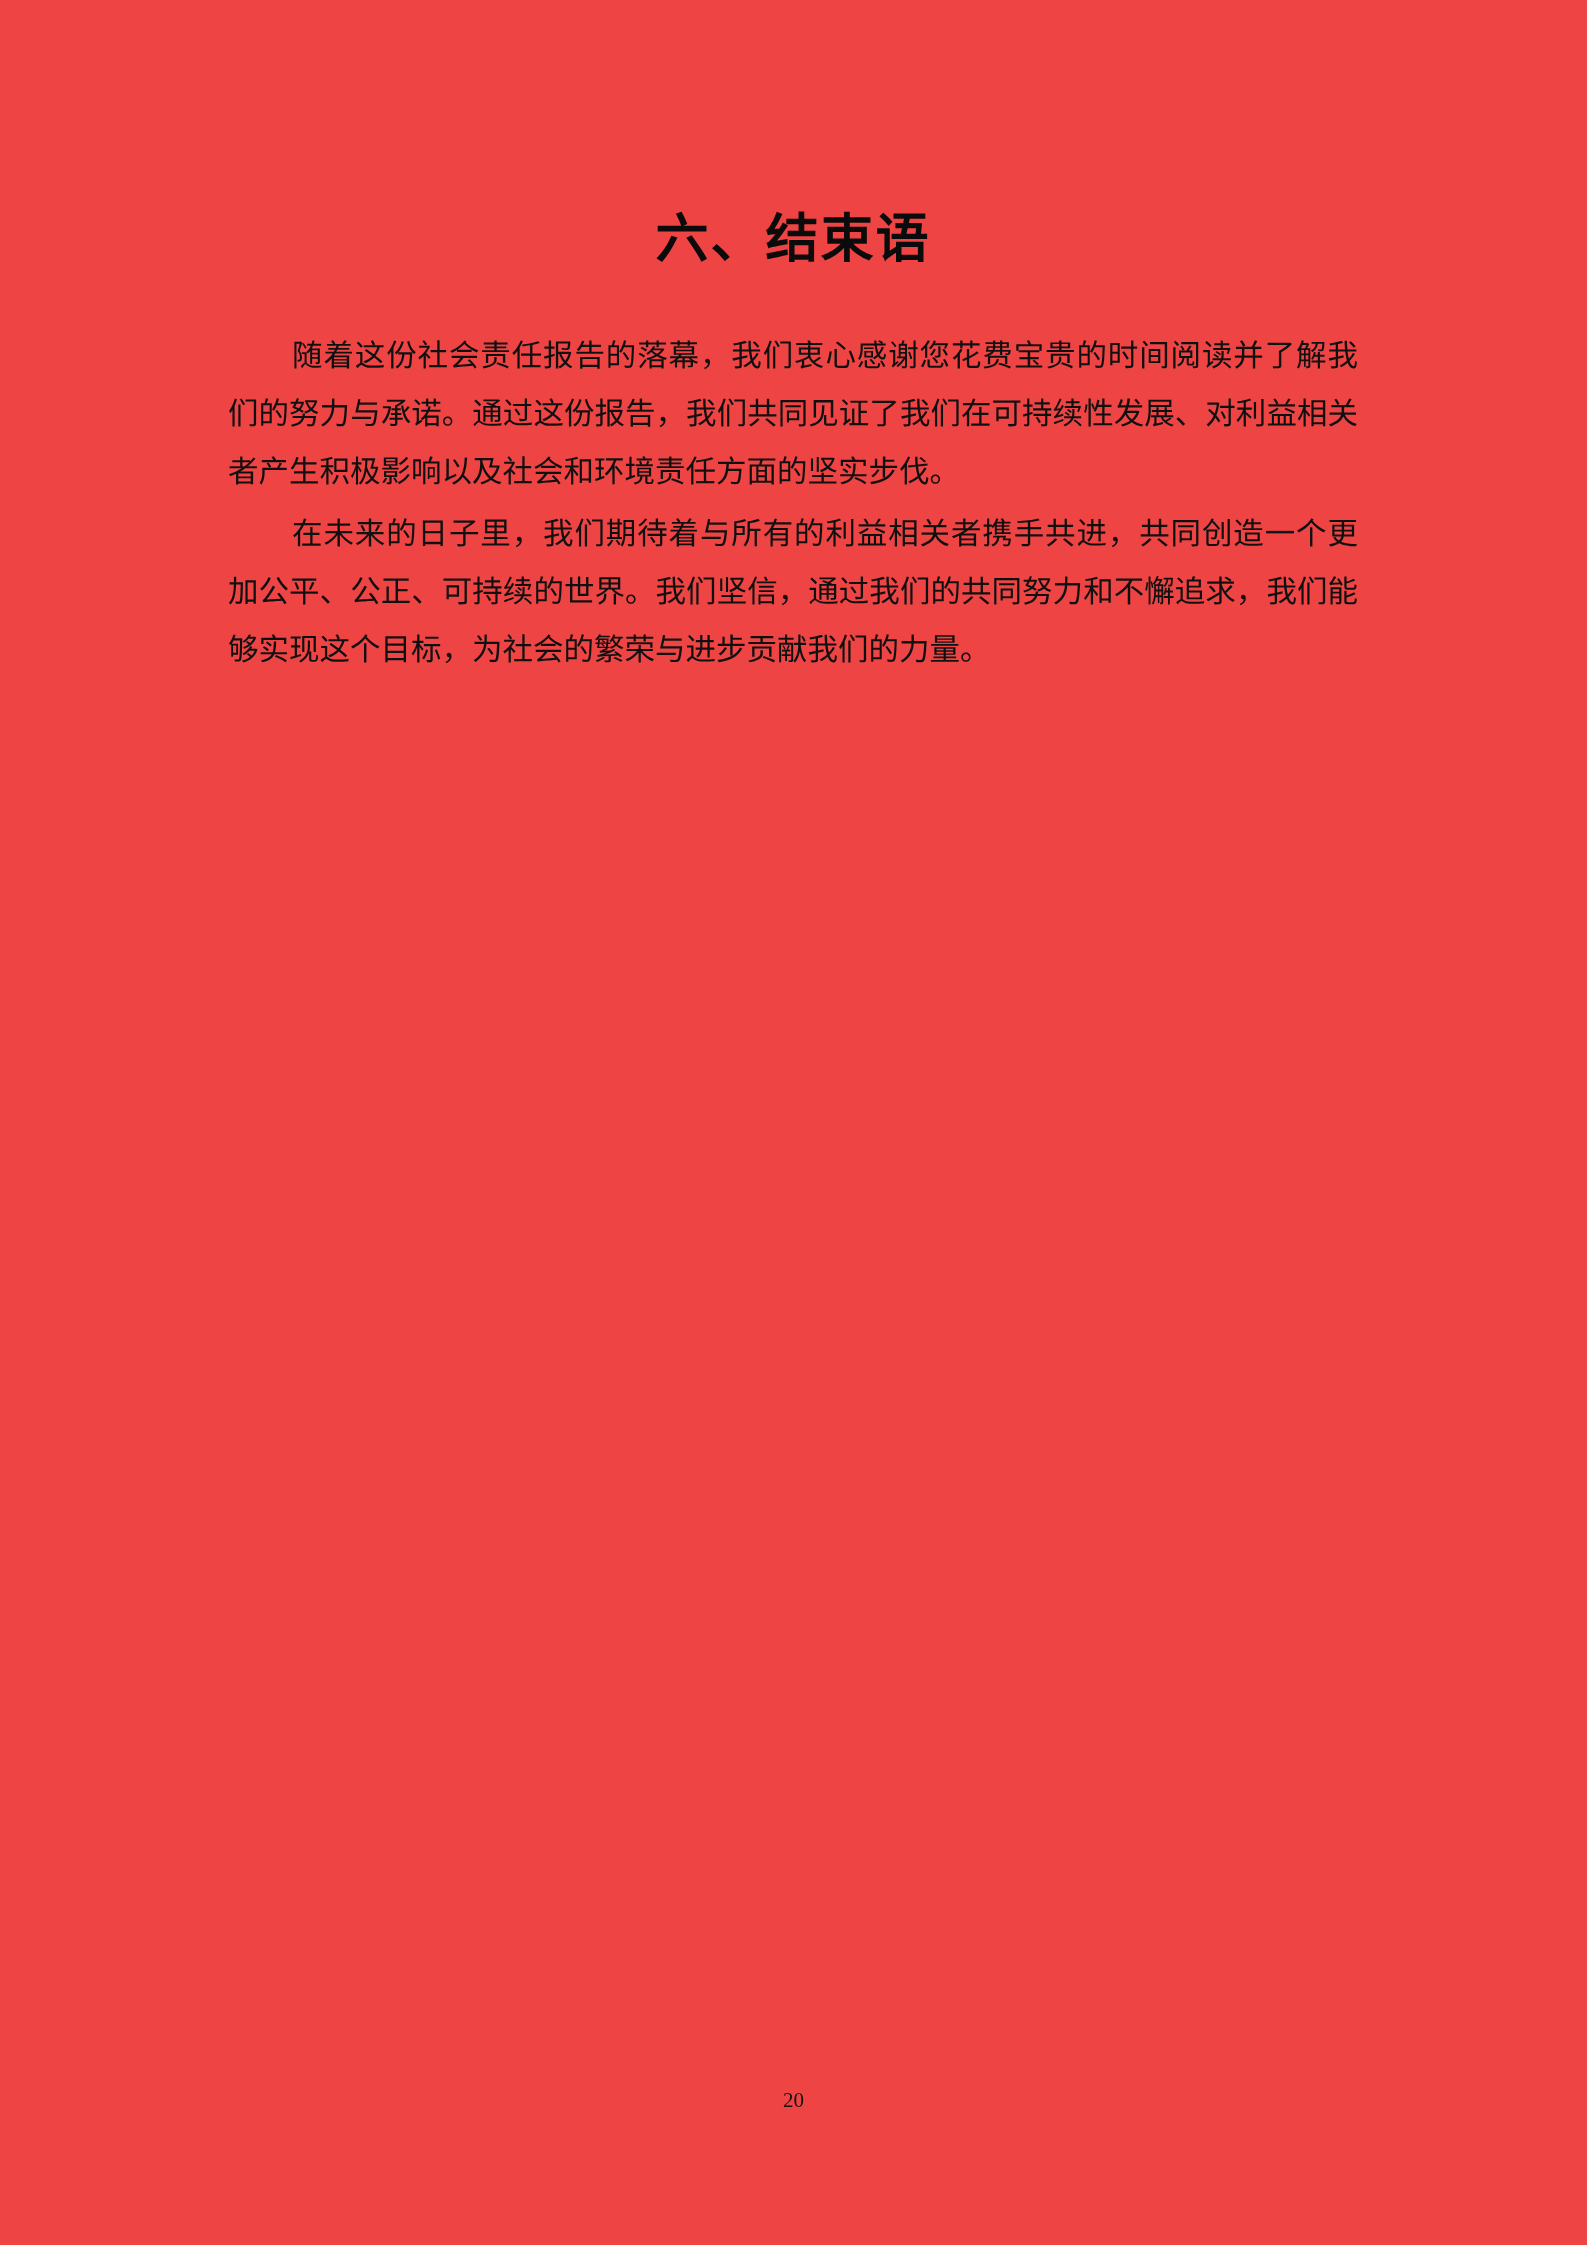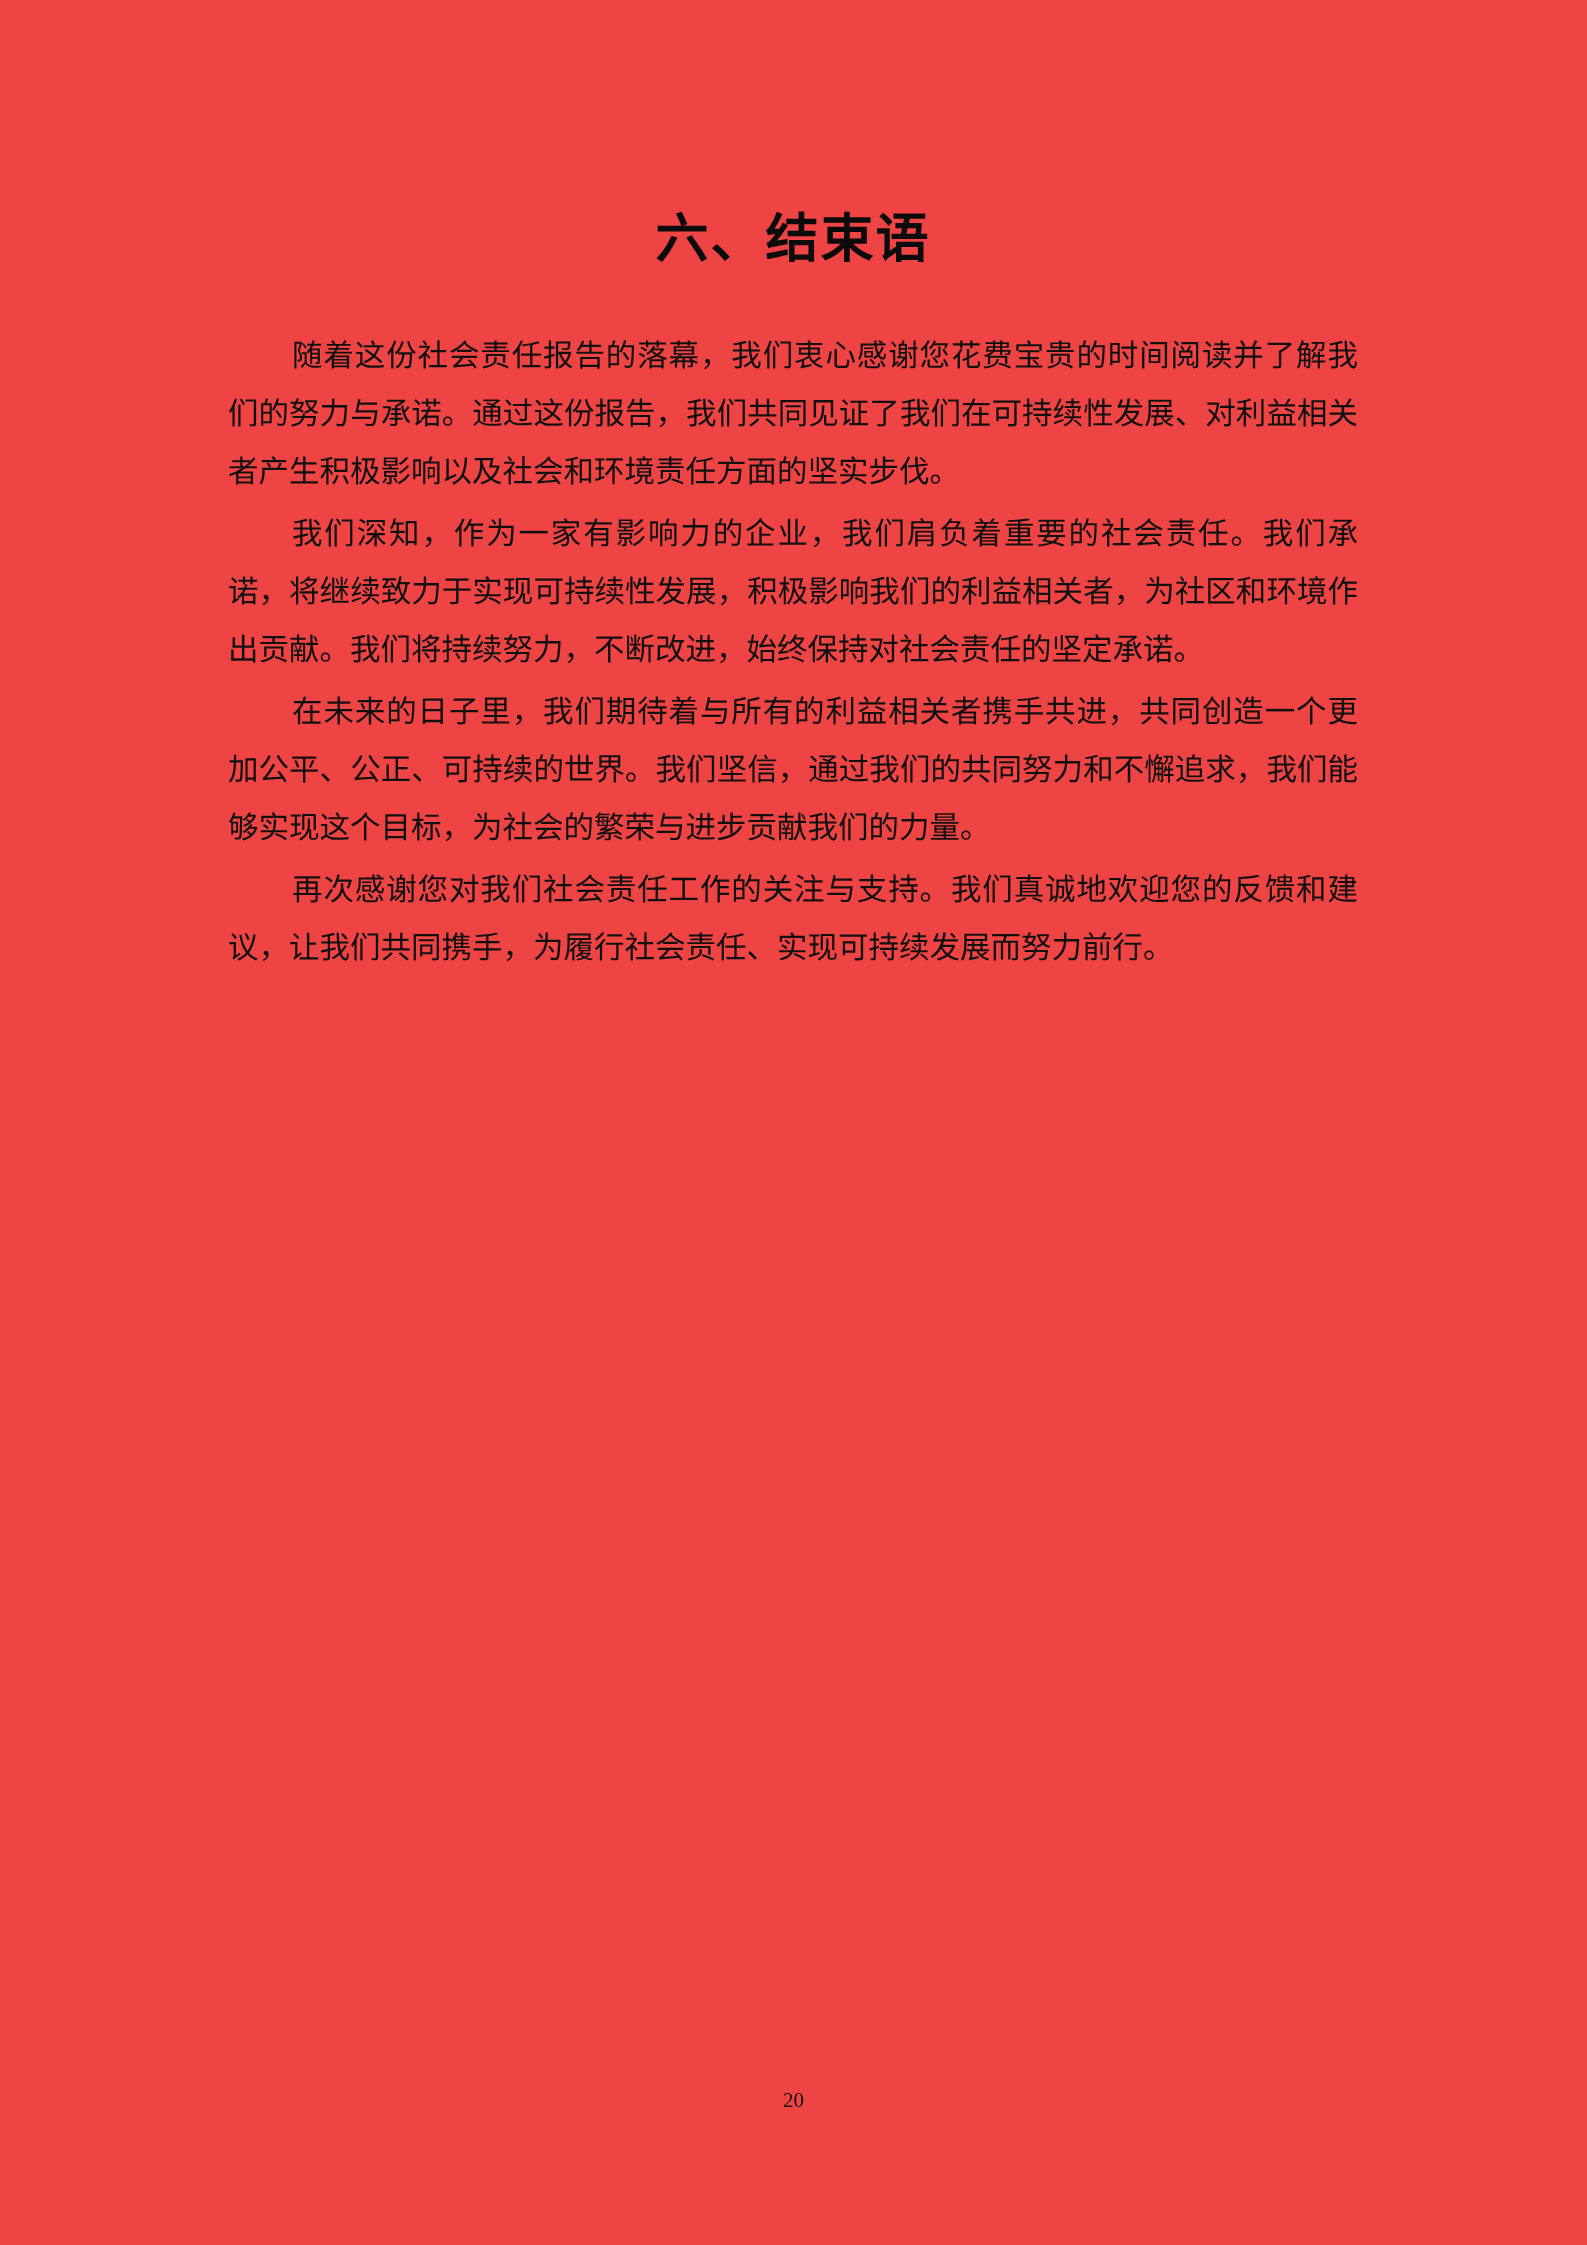--- a/index.html
+++ b/index.html
@@ -64,21 +64,19 @@
 </head>
 <body>
 
 <div class="page">
   <div class="content">
 
     <h1 class="doc-title">六、结束语</h1>
 
     <div class="body-text">
       <p class="para">随着这份社会责任报告的落幕，我们衷心感谢您花费宝贵的时间阅读并了解我们的努力与承诺。通过这份报告，我们共同见证了我们在可持续性发展、对利益相关者产生积极影响以及社会和环境责任方面的坚实步伐。</p>
-      <p class="para">我们深知，作为一家有影响力的企业，我们肩负着重要的社会责任。我们承诺，将继续致力于实现可持续性发展，积极影响我们的利益相关者，为社区和环境作出贡献。我们将持续努力，不断改进，始终保持对社会责任的坚定承诺。</p>
       <p class="para">在未来的日子里，我们期待着与所有的利益相关者携手共进，共同创造一个更加公平、公正、可持续的世界。我们坚信，通过我们的共同努力和不懈追求，我们能够实现这个目标，为社会的繁荣与进步贡献我们的力量。</p>
-      <p class="para">再次感谢您对我们社会责任工作的关注与支持。我们真诚地欢迎您的反馈和建议，让我们共同携手，为履行社会责任、实现可持续发展而努力前行。</p>
     </div>
 
   </div>
 
   <div class="page-number">20</div>
 </div>
 
 </body></html>

